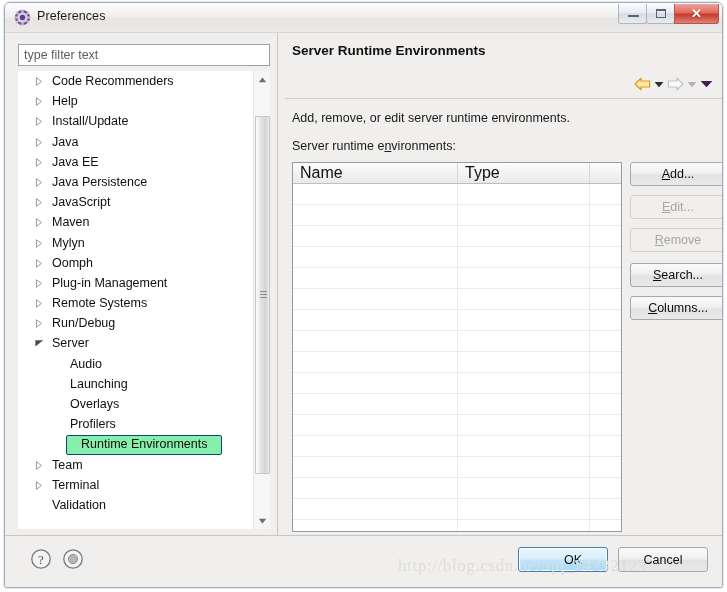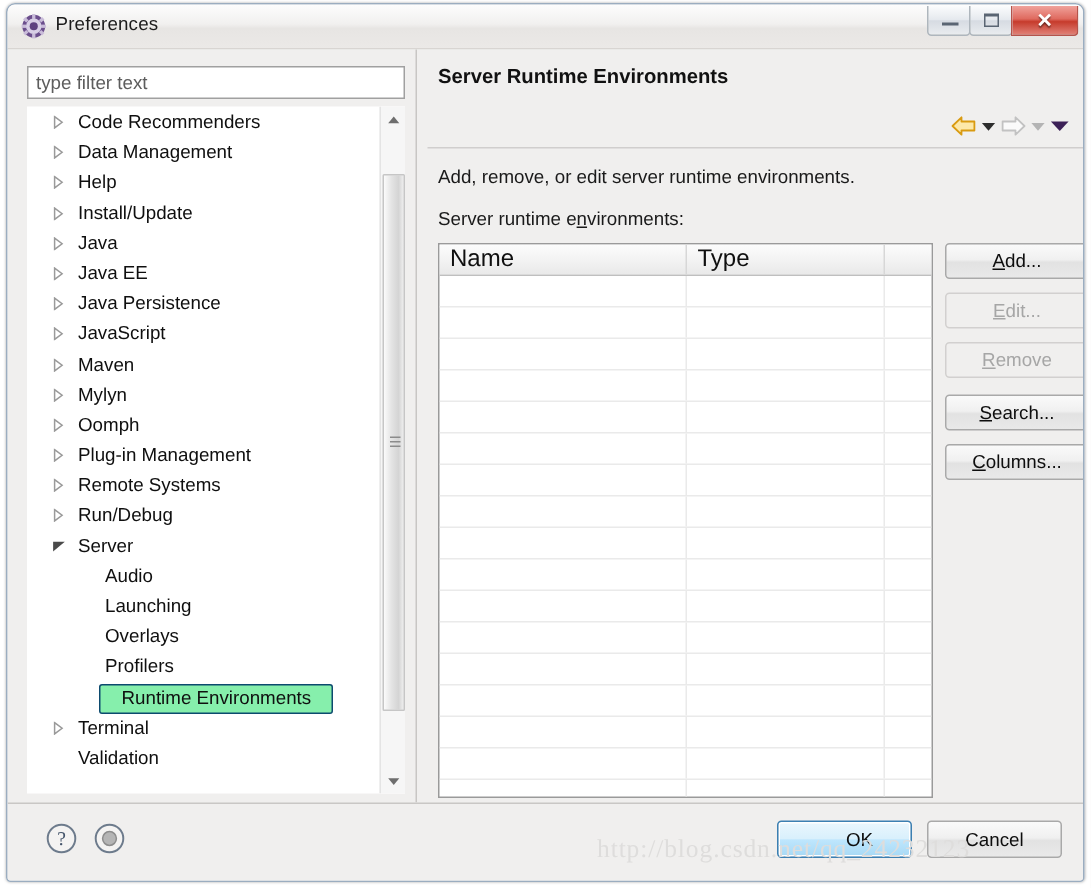--- a/index.html
+++ b/index.html
@@ -478,25 +478,20 @@
           <div class="tree-list" id="tree-list">
               <div class="tree-item"><span class="twisty">
                   <svg width="8" height="9" viewBox="0 0 8 9">
                     <path d="M1.4 0.7 L6.4 4.5 L1.4 8.3 Z" fill="none" stroke="#9a9a9a" stroke-width="1"></path>
                   </svg>
                 </span><span class="lbl">Code Recommenders</span></div>
               <div class="tree-item"><span class="twisty">
                   <svg width="8" height="9" viewBox="0 0 8 9">
                     <path d="M1.4 0.7 L6.4 4.5 L1.4 8.3 Z" fill="none" stroke="#9a9a9a" stroke-width="1"></path>
                   </svg>
-                </span><span class="lbl">Data Management</span></div>
-              <div class="tree-item"><span class="twisty">
-                  <svg width="8" height="9" viewBox="0 0 8 9">
-                    <path d="M1.4 0.7 L6.4 4.5 L1.4 8.3 Z" fill="none" stroke="#9a9a9a" stroke-width="1"></path>
-                  </svg>
                 </span><span class="lbl">Help</span></div>
               <div class="tree-item"><span class="twisty">
                   <svg width="8" height="9" viewBox="0 0 8 9">
                     <path d="M1.4 0.7 L6.4 4.5 L1.4 8.3 Z" fill="none" stroke="#9a9a9a" stroke-width="1"></path>
                   </svg>
                 </span><span class="lbl">Install/Update</span></div>
               <div class="tree-item"><span class="twisty">
                   <svg width="8" height="9" viewBox="0 0 8 9">
                     <path d="M1.4 0.7 L6.4 4.5 L1.4 8.3 Z" fill="none" stroke="#9a9a9a" stroke-width="1"></path>
                   </svg>
@@ -549,20 +544,25 @@
               <div class="tree-item"><span class="twisty">
                   <svg width="9" height="8" viewBox="0 0 9 8">
                     <path d="M0.4 1.2 L8.2 1.2 L0.4 7.6 Z" fill="#4a4a4a"></path>
                   </svg>
                 </span><span class="lbl">Server</span></div>
               <div class="tree-item child"><span class="lbl">Audio</span></div>
               <div class="tree-item child"><span class="lbl">Launching</span></div>
               <div class="tree-item child"><span class="lbl">Overlays</span></div>
               <div class="tree-item child"><span class="lbl">Profilers</span></div>
               <div class="tree-item child selected"><span class="lbl">Runtime Environments</span></div>
+              <div class="tree-item"><span class="twisty">
+                  <svg width="8" height="9" viewBox="0 0 8 9">
+                    <path d="M1.4 0.7 L6.4 4.5 L1.4 8.3 Z" fill="none" stroke="#9a9a9a" stroke-width="1"></path>
+                  </svg>
+                </span><span class="lbl">Team</span></div>
               <div class="tree-item"><span class="twisty">
                   <svg width="8" height="9" viewBox="0 0 8 9">
                     <path d="M1.4 0.7 L6.4 4.5 L1.4 8.3 Z" fill="none" stroke="#9a9a9a" stroke-width="1"></path>
                   </svg>
                 </span><span class="lbl">Terminal</span></div>
               <div class="tree-item"><span class="lbl">Validation</span></div>
             </div>
 
           <div class="tree-scroll">
             <div class="sb-arrow up">

